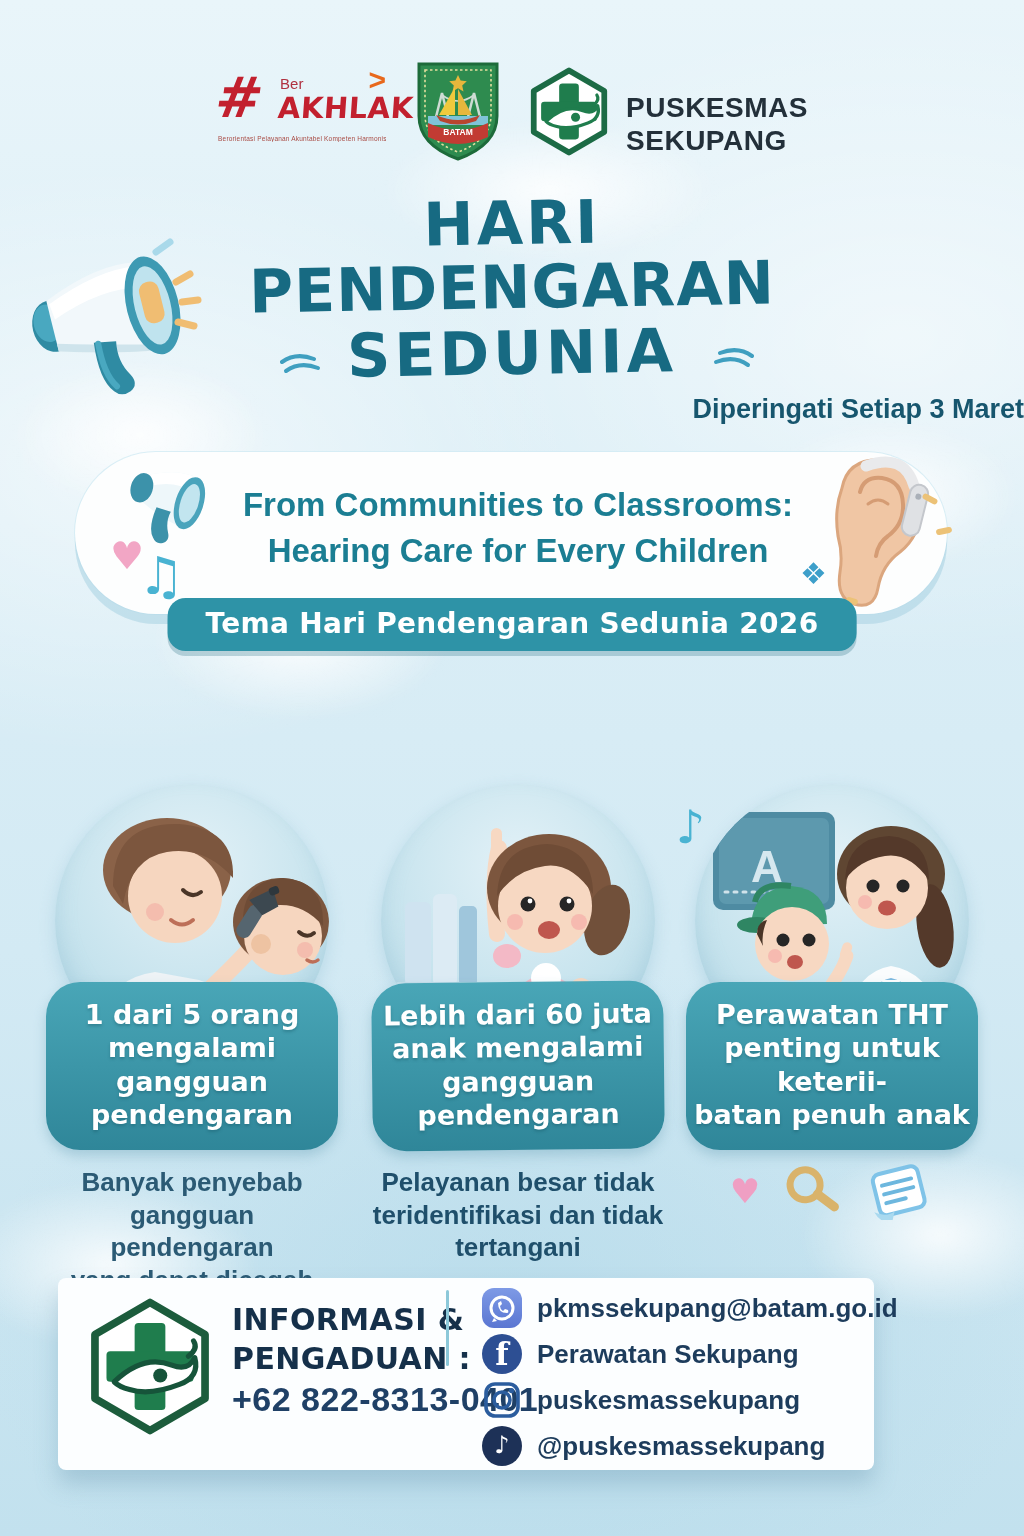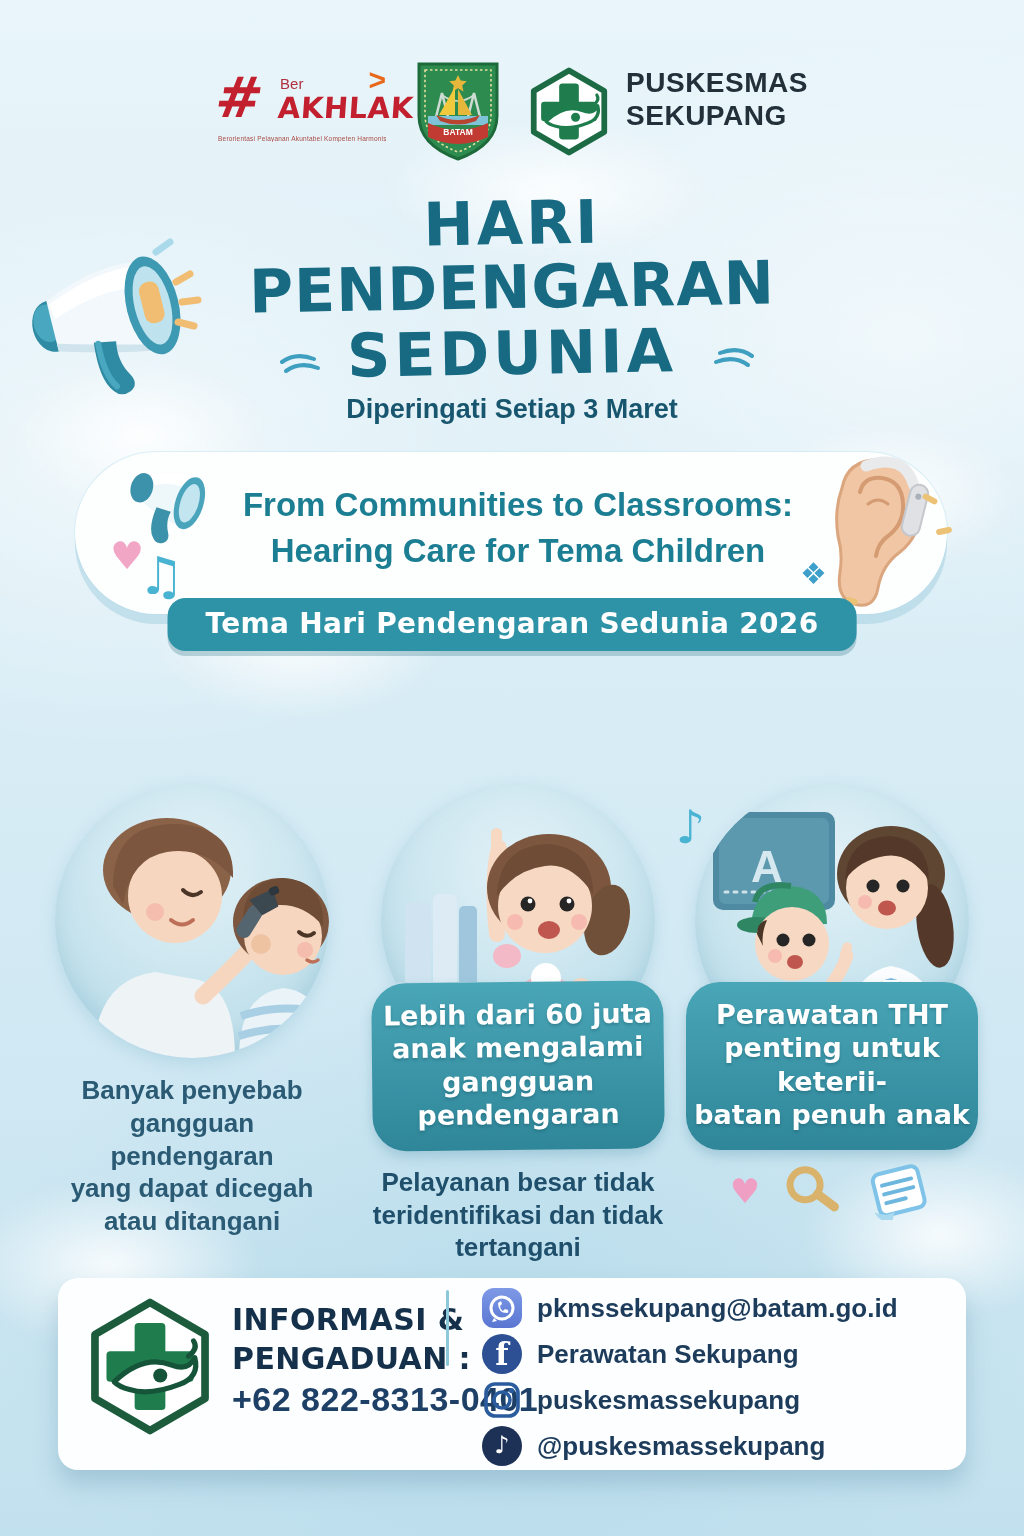--- a/index.html
+++ b/index.html
@@ -15,30 +15,30 @@
   .cloud{ position:absolute; background:radial-gradient(closest-side, rgba(255,255,255,.85), rgba(255,255,255,0)); filter:blur(6px); border-radius:50%; }
 
   
   .logos{ position:absolute; top:58px; left:0; right:0; height:106px; display:flex; justify-content:center; align-items:center; gap:26px; }
   .berakhlak{ position:relative; width:172px; height:92px; }
   .ba-hash{ position:absolute; left:0; top:0; font-size:56px; font-weight:900; color:#c2202e; transform:skewX(-8deg); font-family:"DejaVu Sans",sans-serif;}
   .ba-ber{ position:absolute; left:64px; top:10px; font-size:15px; font-weight:400; color:#b03040;}
   .ba-name{ position:absolute; left:62px; top:26px; font-size:29px; font-weight:900; color:#c2202e; letter-spacing:.5px; transform:skewX(-4deg); font-family:"DejaVu Sans",sans-serif;}
   .ba-arrow{ position:absolute; right:2px; top:-2px; font-size:30px; font-weight:900; color:#e8681c;}
   .ba-tag{ position:absolute; left:2px; top:70px; width:168px; font-size:6.5px; color:#a84a43; letter-spacing:.2px; white-space:nowrap; overflow:hidden;}
-  .clinic{ display:flex; align-items:flex-start; gap:16px; }
+  .clinic{ display:flex; align-items:flex-end; gap:16px; }
   .clinic-name{ font-size:28px; font-weight:700; color:#23303a; line-height:33px; letter-spacing:.5px;}
 
   
   .title-line{ position:absolute; left:0; right:0; text-align:center; color:var(--teal-deep);
     font-family:"DejaVu Sans","Liberation Sans",sans-serif; font-weight:800; transform:rotate(-1deg); }
   .t1{ top:188px; font-size:60px; letter-spacing:3px;}
   .t2{ top:252px; font-size:60px; letter-spacing:1px;}
   .t3{ top:318px; font-size:60px; letter-spacing:4px;}
-  .subtitle{ position:absolute; top:394px; left:0; right:0; text-align:center; font-size:27px; font-weight:700; color:#17566e;}
+  .subtitle{ position:absolute; top:394px; left:0; right:0; text-align:right; font-size:27px; font-weight:700; color:#17566e;}
   .wave{ position:absolute; }
 
   
   .megaphone{ position:absolute; left:18px; top:234px; }
 
   
   .theme-blob{ position:absolute; left:75px; top:452px; width:872px; height:162px;
     background:#fdfefe; border-radius:92px;
     box-shadow:0 10px 0 rgba(168,210,226,.55), 0 0 0 1px rgba(210,235,244,.8);}
   .theme-line{ position:absolute; left:152px; right:140px; text-align:center; color:var(--teal-text);
@@ -75,22 +75,22 @@
     font-size:27px; line-height:1.24; font-weight:800; white-space:pre-line;
     text-shadow:0 2px 3px rgba(20,80,95,.35); box-shadow:0 6px 12px rgba(120,170,190,.45);}
   .note{ margin-top:16px; font-size:26px; line-height:1.26; font-weight:600; color:#2b5a74; white-space:pre-line;}
   .c2 .badge{ transform:rotate(-.6deg);}
   .c2 .note{ font-weight:700; color:#1f4f6b;}
   .c3 .note{ font-size:28px; font-weight:800; color:#17496b;}
   .c3-icons{ display:flex; justify-content:center; align-items:center; gap:22px; margin-top:10px; height:62px;}
   .float-note{ position:absolute; z-index:3; }
 
   
-  .footer-card{ position:absolute; left:58px; top:1278px; width:908px; height:192px;
-    background:#fcfeff; border-radius:20px; box-shadow:0 14px 22px rgba(110,155,180,.38);}
+  .footer-card{ position:absolute; left:58px; top:1278px; width:816px; height:192px;
+    background:#fcfeff; border-radius:8px; box-shadow:0 14px 22px rgba(110,155,180,.38);}
   .f-hex{ position:absolute; left:28px; top:18px;}
   .f-heading{ position:absolute; left:174px; top:22px; font-size:30px; line-height:39px; font-weight:800;
     color:var(--navy-dark); letter-spacing:.4px; font-family:"DejaVu Sans","Liberation Sans",sans-serif;}
   .f-phone{ position:absolute; left:174px; top:102px; font-size:34px; font-weight:700; color:var(--phone-blue); letter-spacing:.5px;}
   .f-divider{ position:absolute; left:388px; top:12px; width:3px; height:76px; border-radius:3px; background:#8cc8d9;}
   .contacts{ position:absolute; left:424px; top:9px; display:flex; flex-direction:column; gap:4px;}
   .contact-row{ display:flex; align-items:center; gap:15px; height:42px;}
   .contact-label{ font-size:26px; font-weight:600; color:var(--navy-social);}
   .ic{ width:40px; height:40px; position:relative; flex:0 0 40px;}
   .ic-wa{ border-radius:12px; background:linear-gradient(180deg,#7e9ae6,#5a76d2);}
@@ -180,21 +180,21 @@
     <g stroke="#f0bd72" stroke-width="7" stroke-linecap="round">
       <line x1="158" y1="48" x2="172" y2="40"></line>
       <line x1="164" y1="68" x2="180" y2="66"></line>
       <line x1="160" y1="88" x2="176" y2="92"></line>
     </g>
     <line x1="138" y1="18" x2="152" y2="8" stroke="#a9d9ea" stroke-width="7" stroke-linecap="round"></line>
   </svg>
 
   <div class="theme-blob"></div>
   <div class="theme-line th1">From Communities to Classrooms:</div>
-  <div class="theme-line th2">Hearing Care for Tema Children</div>
+  <div class="theme-line th2">Hearing Care for Every Children</div>
 
   <svg class="mini-mega" width="112" height="112" viewBox="0 0 112 112">
     <g transform="rotate(24 56 56)">
       <path d="M30,34 Q58,18 76,22 L82,74 Q56,72 30,60 Z" fill="#eef7fa"></path>
       <path d="M30,34 Q58,18 76,22 L78,36 Q55,30 32,46 Z" fill="#ffffff"></path>
       <ellipse cx="78" cy="48" rx="14" ry="27" fill="#4aa4bc"></ellipse>
       <ellipse cx="78" cy="48" rx="9" ry="20" fill="#c2e5ef"></ellipse>
       <ellipse cx="28" cy="48" rx="11" ry="15" fill="#3c92aa"></ellipse>
       <path d="M48,62 q-2,22 6,30 q5,6 11,2 q6,-4 2,-11 q-6,-10 -4,-21 Z" fill="#3c92aa"></path>
     </g>
@@ -240,20 +240,23 @@
         <path d="M252,176 q6,4 11,0" fill="none" stroke="#bd6f58" stroke-width="3.5" stroke-linecap="round"></path>
         <path d="M184,274 Q184,210 228,204 Q272,208 274,274 Z" fill="#eaf3f8"></path>
         <path d="M186,232 Q228,218 272,230 M184,252 Q228,238 274,250" fill="none" stroke="#a9cfe4" stroke-width="8"></path>
         <g transform="rotate(32 196 136)">
           <rect x="188" y="120" width="15" height="36" rx="7" fill="#55656f"></rect>
           <path d="M184,120 L198,98 L212,110 L203,126 Z" fill="#3c4850"></path>
           <rect x="196" y="94" width="8" height="10" rx="3" fill="#2e373d" transform="rotate(38 200 99)"></rect>
         </g>
       </svg>
     </div>
+    <div class="badge">1 dari 5 orang
+mengalami gangguan
+pendengaran</div>
     <div class="note">Banyak penyebab
 gangguan pendengaran
 yang dapat dicegah
 atau ditangani</div>
   </div>
 
   <div class="col c2">
     <div class="circle">
       <svg width="274" height="274" viewBox="0 0 274 274">
         <rect x="24" y="118" width="26" height="84" rx="6" fill="#cfe3f0"></rect>

